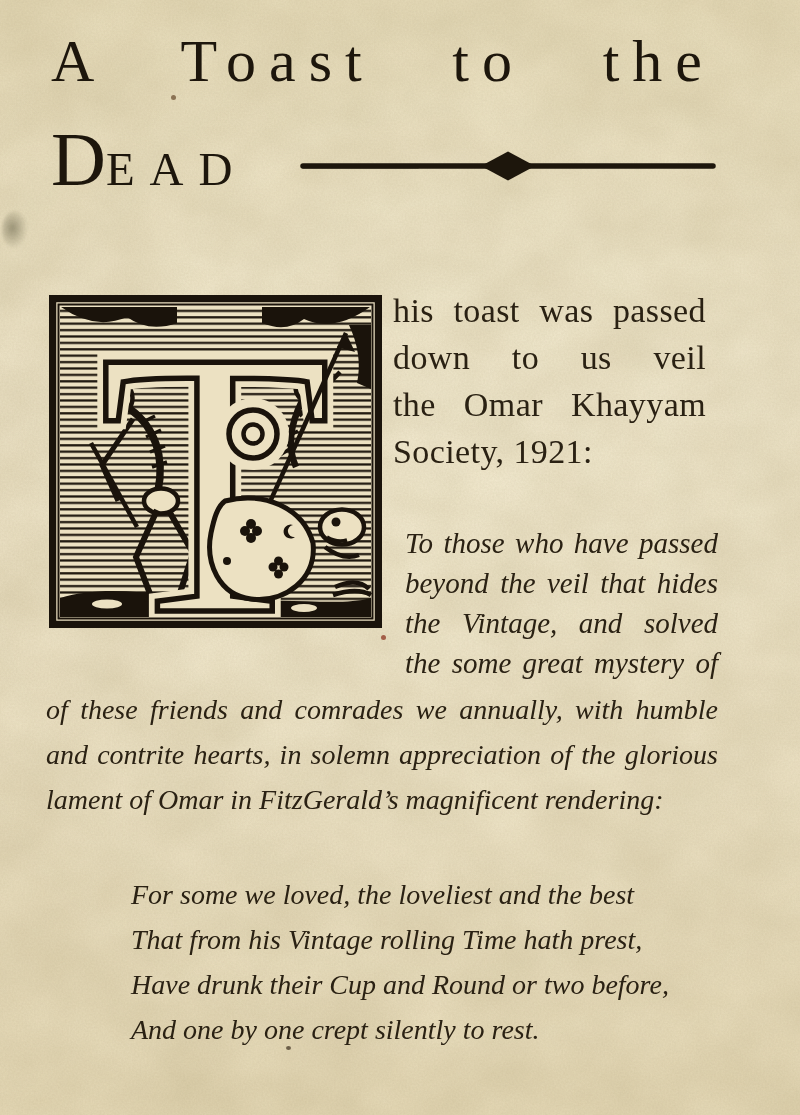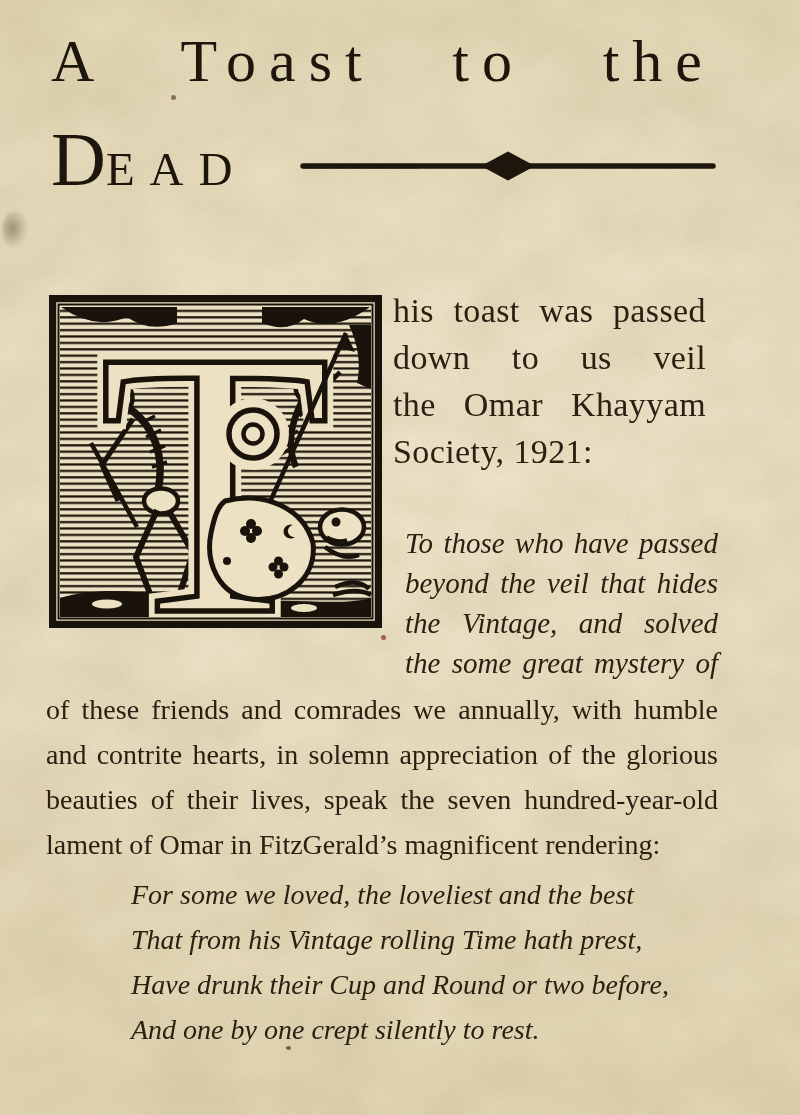--- a/index.html
+++ b/index.html
@@ -33,21 +33,21 @@
   
   .woodcut{position:absolute; left:49px; top:295px; width:333px; height:333px;}
 
   
   .tblock{position:absolute; color:#2a2113;}
   .tblock .ln{text-align:justify; hyphens:none;}
   .j-all .ln{text-align-last:justify;}
   .j-rest .ln:not(:last-child){text-align-last:justify;}
   .intro{left:393px; top:287px; width:313px; font-size:34px; line-height:47px; letter-spacing:.4px;}
   .quote-col{left:405px; top:491px; width:313px; font-size:29px; line-height:40px; font-style:italic;margin-top:32px;}
-  .quote-full{left:46px; top:687px; width:672px; font-size:28px; line-height:45px; }
+  .quote-full{left:46px; top:687px; width:672px; font-size:28px; line-height:45px; font-style:italic;}
   .verse{left:131px; top:872px; width:600px; font-size:28px; line-height:45px; font-style:italic;}
   .verse .ln{text-align:left;}
 
   
   .smudge{position:absolute; left:2px; top:211px; width:26px; height:38px;
     background:radial-gradient(ellipse at 40% 45%, rgba(96,92,66,.55), rgba(96,92,66,0) 70%);
     filter:blur(1.5px); border-radius:50%;}
   .speck{position:absolute; border-radius:50%;}
   .speck.s1{left:171px; top:95px; width:5px; height:5px; background:rgba(92,62,32,.65);}
   .speck.s2{left:381px; top:635px; width:5px; height:5px; background:rgba(141,52,33,.75);}
@@ -172,21 +172,20 @@
     <div class="tblock quote-col j-all">
         <div class="ln">To those who have passed</div>
         <div class="ln">beyond the veil that hides</div>
         <div class="ln">the Vintage, and solved</div>
         <div class="ln">the some great mystery of</div>
       </div>
 
     <div class="tblock quote-full j-rest">
         <div class="ln">of these friends and comrades we annually, with humble</div>
         <div class="ln">and contrite hearts, in solemn appreciation of the glorious</div>
-        <div class="ln">beauties of their lives, speak the seven hundred-year-old</div>
         <div class="ln">lament of Omar in FitzGerald’s magnificent rendering:</div>
       </div>
 
     <div class="tblock verse">
         <div class="ln">For some we loved, the loveliest and the best</div>
         <div class="ln">That from his Vintage rolling Time hath prest,</div>
         <div class="ln">Have drunk their Cup and Round or two before,</div>
         <div class="ln">And one by one crept silently to rest.</div>
       </div>
 

